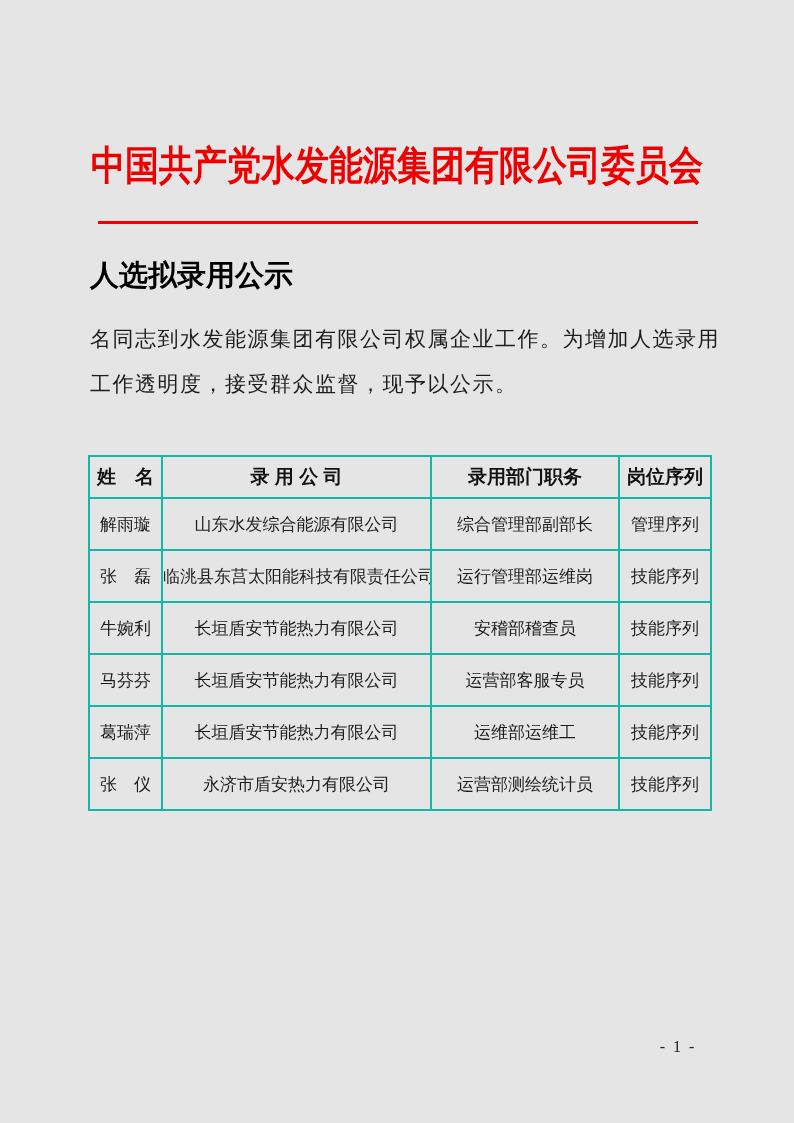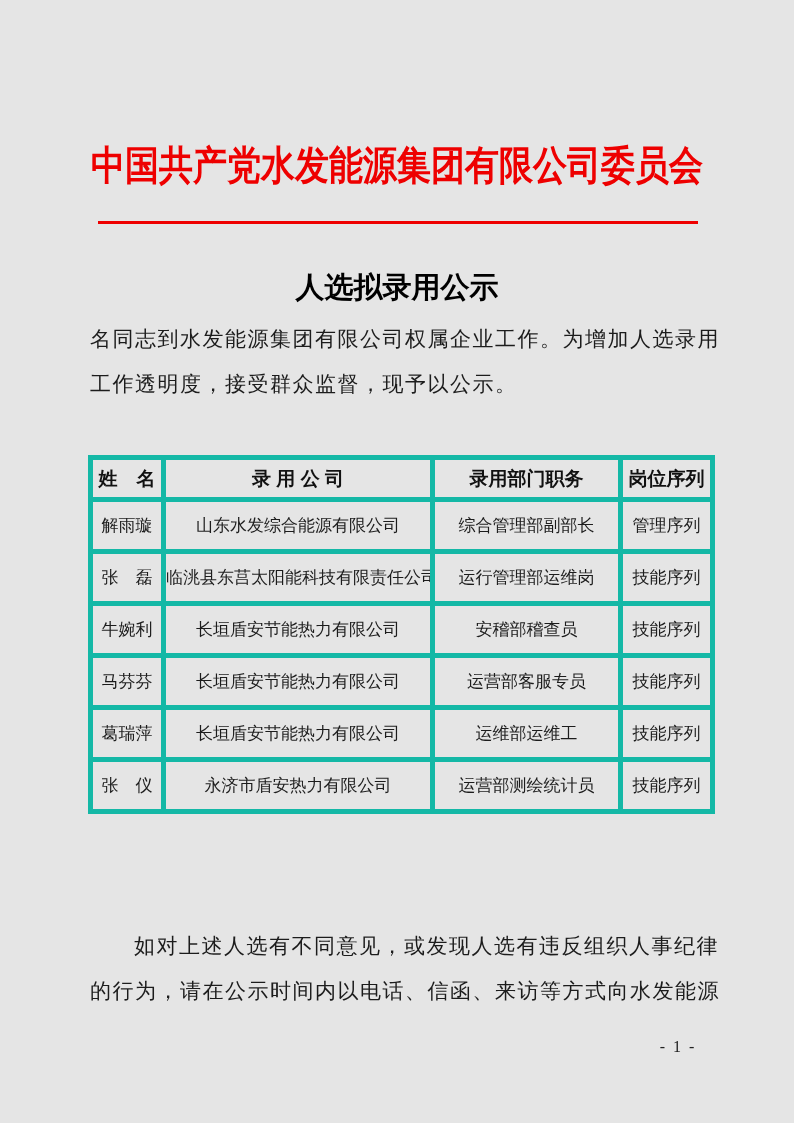--- a/index.html
+++ b/index.html
@@ -32,24 +32,24 @@
   .red-divider {
     position: absolute;
     top: 221px;
     left: 98px;
     width: 600px;
     height: 3px;
     background: #ee0000;
   }
   .notice-title {
     position: absolute;
-    top: 268px;
+    top: 256px;
     left: 90px;
     width: 614px;
-    text-align: center;
+    text-align: left;
     font-size: 29px;
     font-weight: 700;
     color: #000000;
   }
   .para { position: absolute; left: 90px; width: 616px; }
   .para .line {
     font-size: 21px;
     line-height: 45px;
     letter-spacing: 1.5px;
     text-align: justify;
@@ -61,21 +61,21 @@
   .closing-para { top: 924px; }
   .roster-table {
     position: absolute;
     top: 455px;
     left: 88px;
     width: 622px;
     border-collapse: collapse;
     table-layout: fixed;
   }
   .roster-table th, .roster-table td {
-    border: 5px solid #14b8a6;
+    border: 2px solid #14b8a6;
     text-align: center;
     vertical-align: middle;
     overflow: hidden;
     white-space: nowrap;
   }
   .roster-table th {
     height: 42px;
     font-family: "Liberation Sans", sans-serif;
     font-weight: 700;
     font-size: 19px;
@@ -166,20 +166,16 @@
       </tr>
       <tr>
         <td>张　仪</td>
         <td>永济市盾安热力有限公司</td>
         <td>运营部测绘统计员</td>
         <td>技能序列</td>
       </tr>
     </tbody>
   </table>
 
-  <div class="para closing-para">
-    <div class="line indent">如对上述人选有不同意见，或发现人选有违反组织人事纪律</div>
-    <div class="line">的行为，请在公示时间内以电话、信函、来访等方式向水发能源</div>
-  </div>
 
   <div class="page-number">- 1 -</div>
 
 </div>
 
 </body></html>

